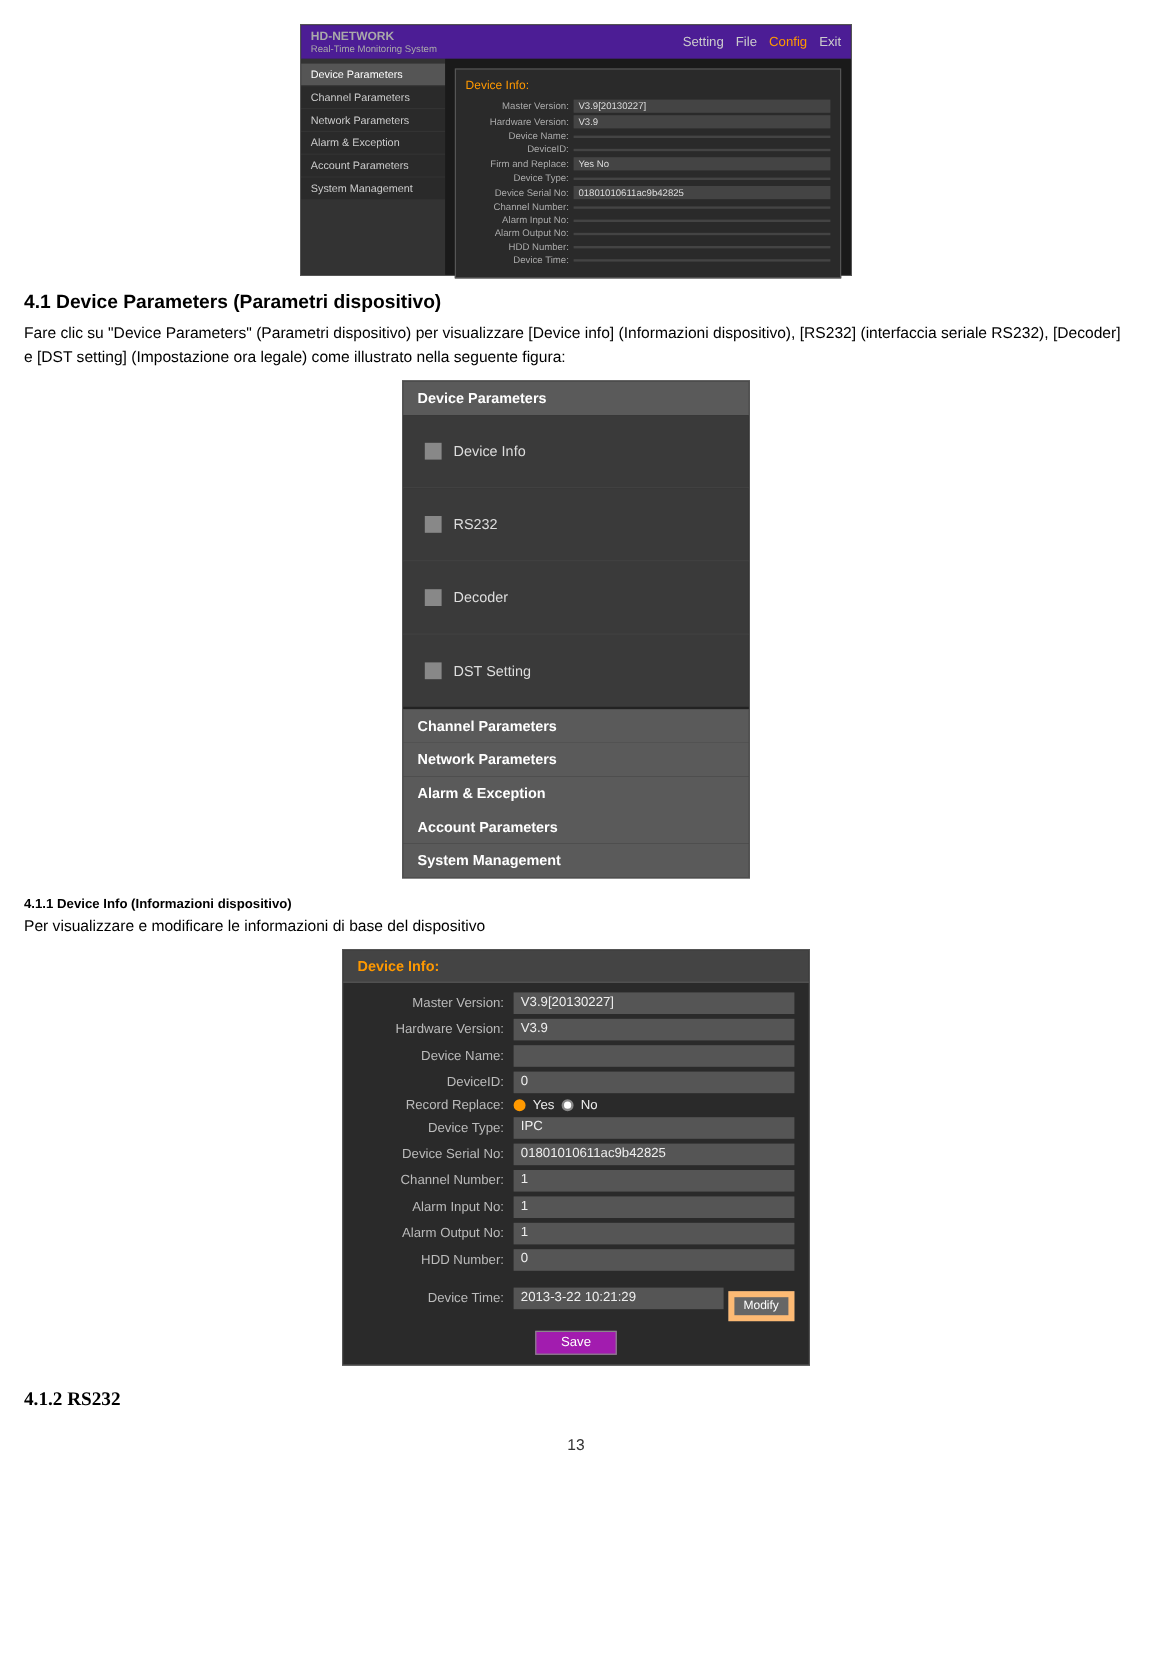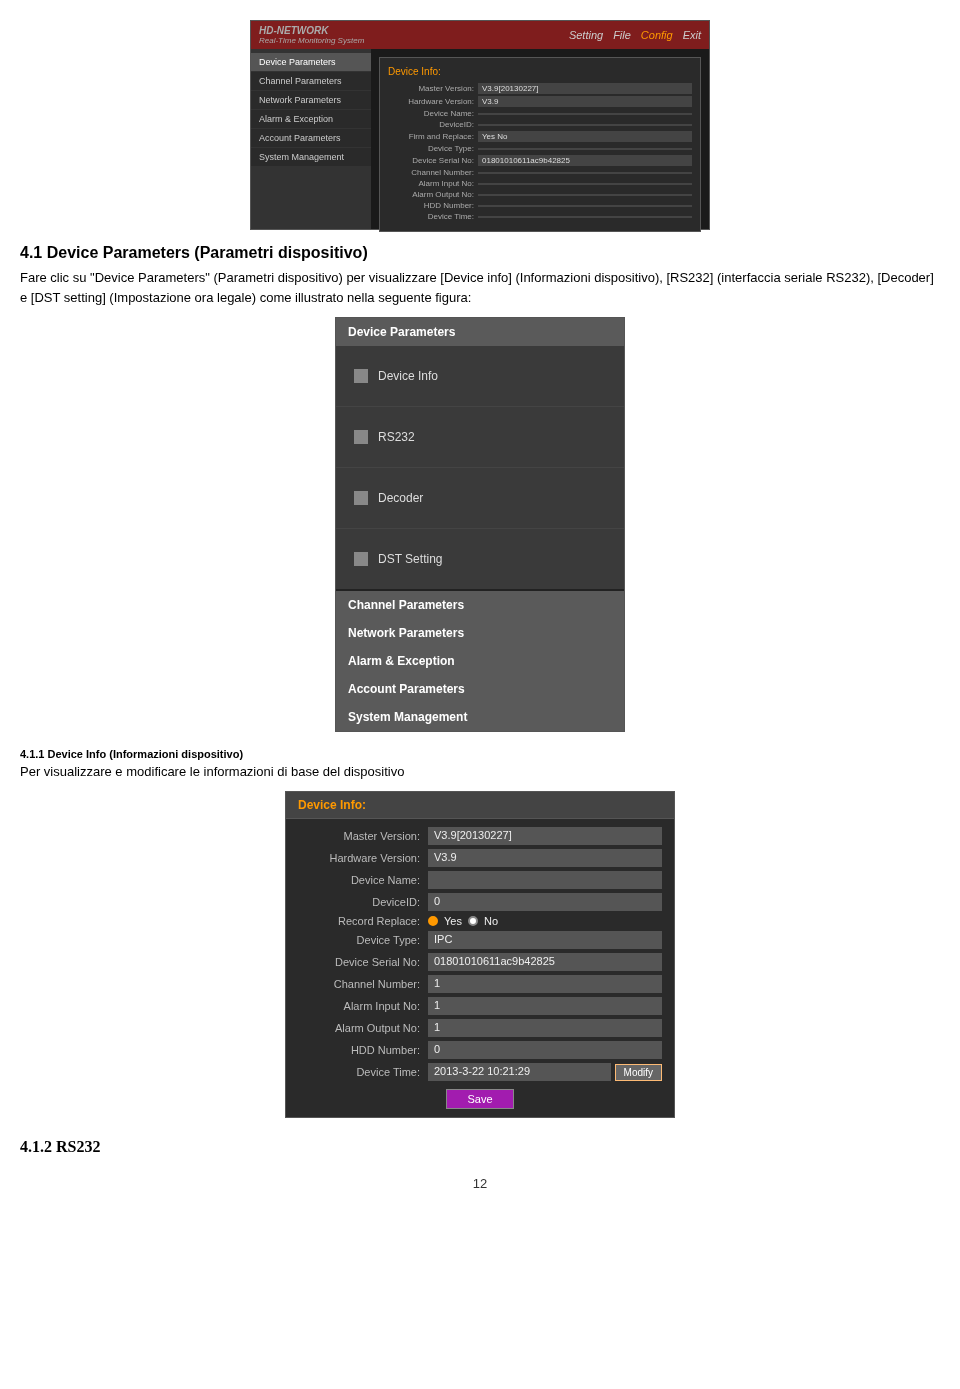--- a/index.html
+++ b/index.html
@@ -17,26 +17,25 @@
       justify-content: center;
       margin: 20px 0 10px 0;
     }
     .top-screenshot-inner {
       width: 460px;
       background: #2a2a2a;
       border: 1px solid #555;
       padding: 0;
     }
     .top-bar {
-      background: #7f1d1d;
+      background: #4c1d95;
       padding: 4px 8px;
       display: flex;
       align-items: center;
       gap: 6px;
-      font-style: italic;
     }
     .top-bar-logo {
       color: #aaa;
       font-size: 10px;
       font-weight: bold;
       margin-right: auto;
     }
     .top-nav {
       display: flex;
       gap: 10px;
@@ -233,25 +232,26 @@
       background: #a21caf;
       color: #fff;
       border: 1px solid #888;
       padding: 3px 20px;
       font-size: 11px;
       cursor: pointer;
     }
     .modify-btn {
       background: #666;
       color: #fff;
-      border: 1px solid #fdba74;
+      border: 5px solid #fdba74;
       padding: 2px 8px;
       font-size: 10px;
       cursor: pointer;
       margin-left: 4px;
+      margin-top: 13px;
     }
     .form-value-with-btn {
       display: flex;
       align-items: center;
       flex: 1;
     }
     .form-value-with-btn .form-value {
       flex: 1;
     }
 
@@ -462,13 +462,13 @@
 
       <div class="form-save-row">
         <button class="form-save-btn">Save</button>
       </div>
     </div>
   </div>
 </div>
 
 <div class="bottom-section-title">4.1.2 RS232</div>
 
-<div class="page-number">12</div>
+<div class="page-number">13</div>
 
 </body></html>

